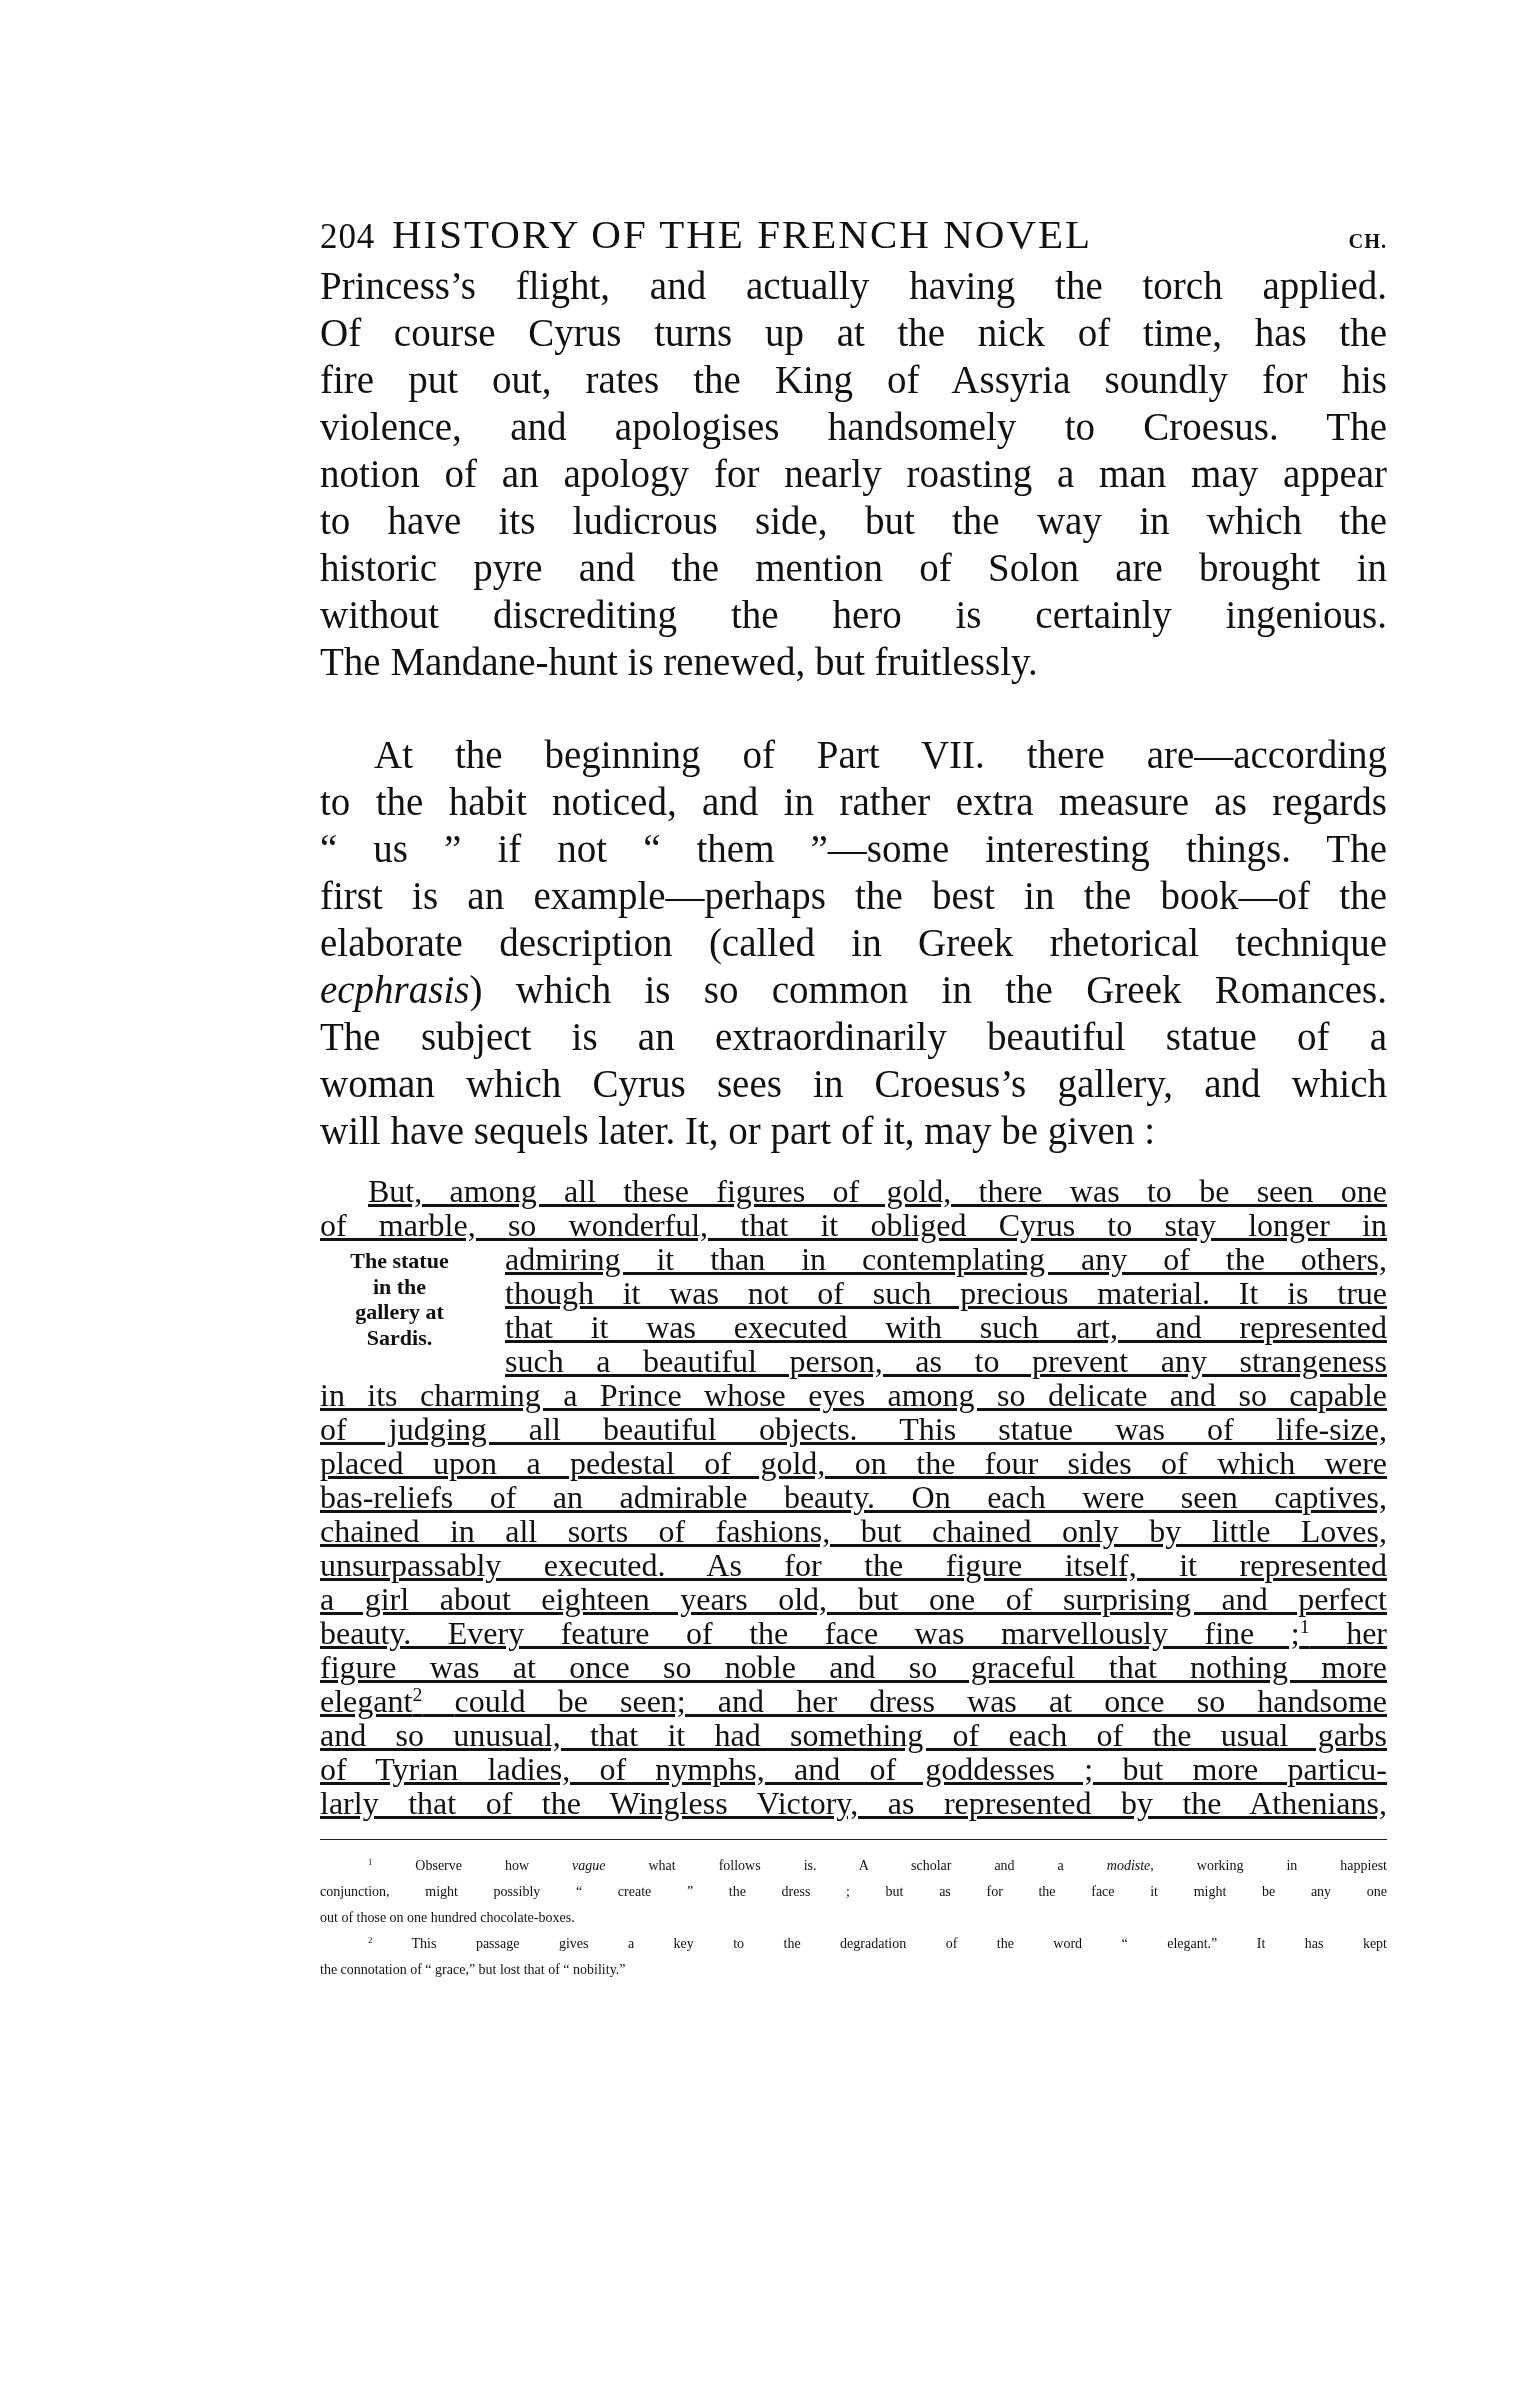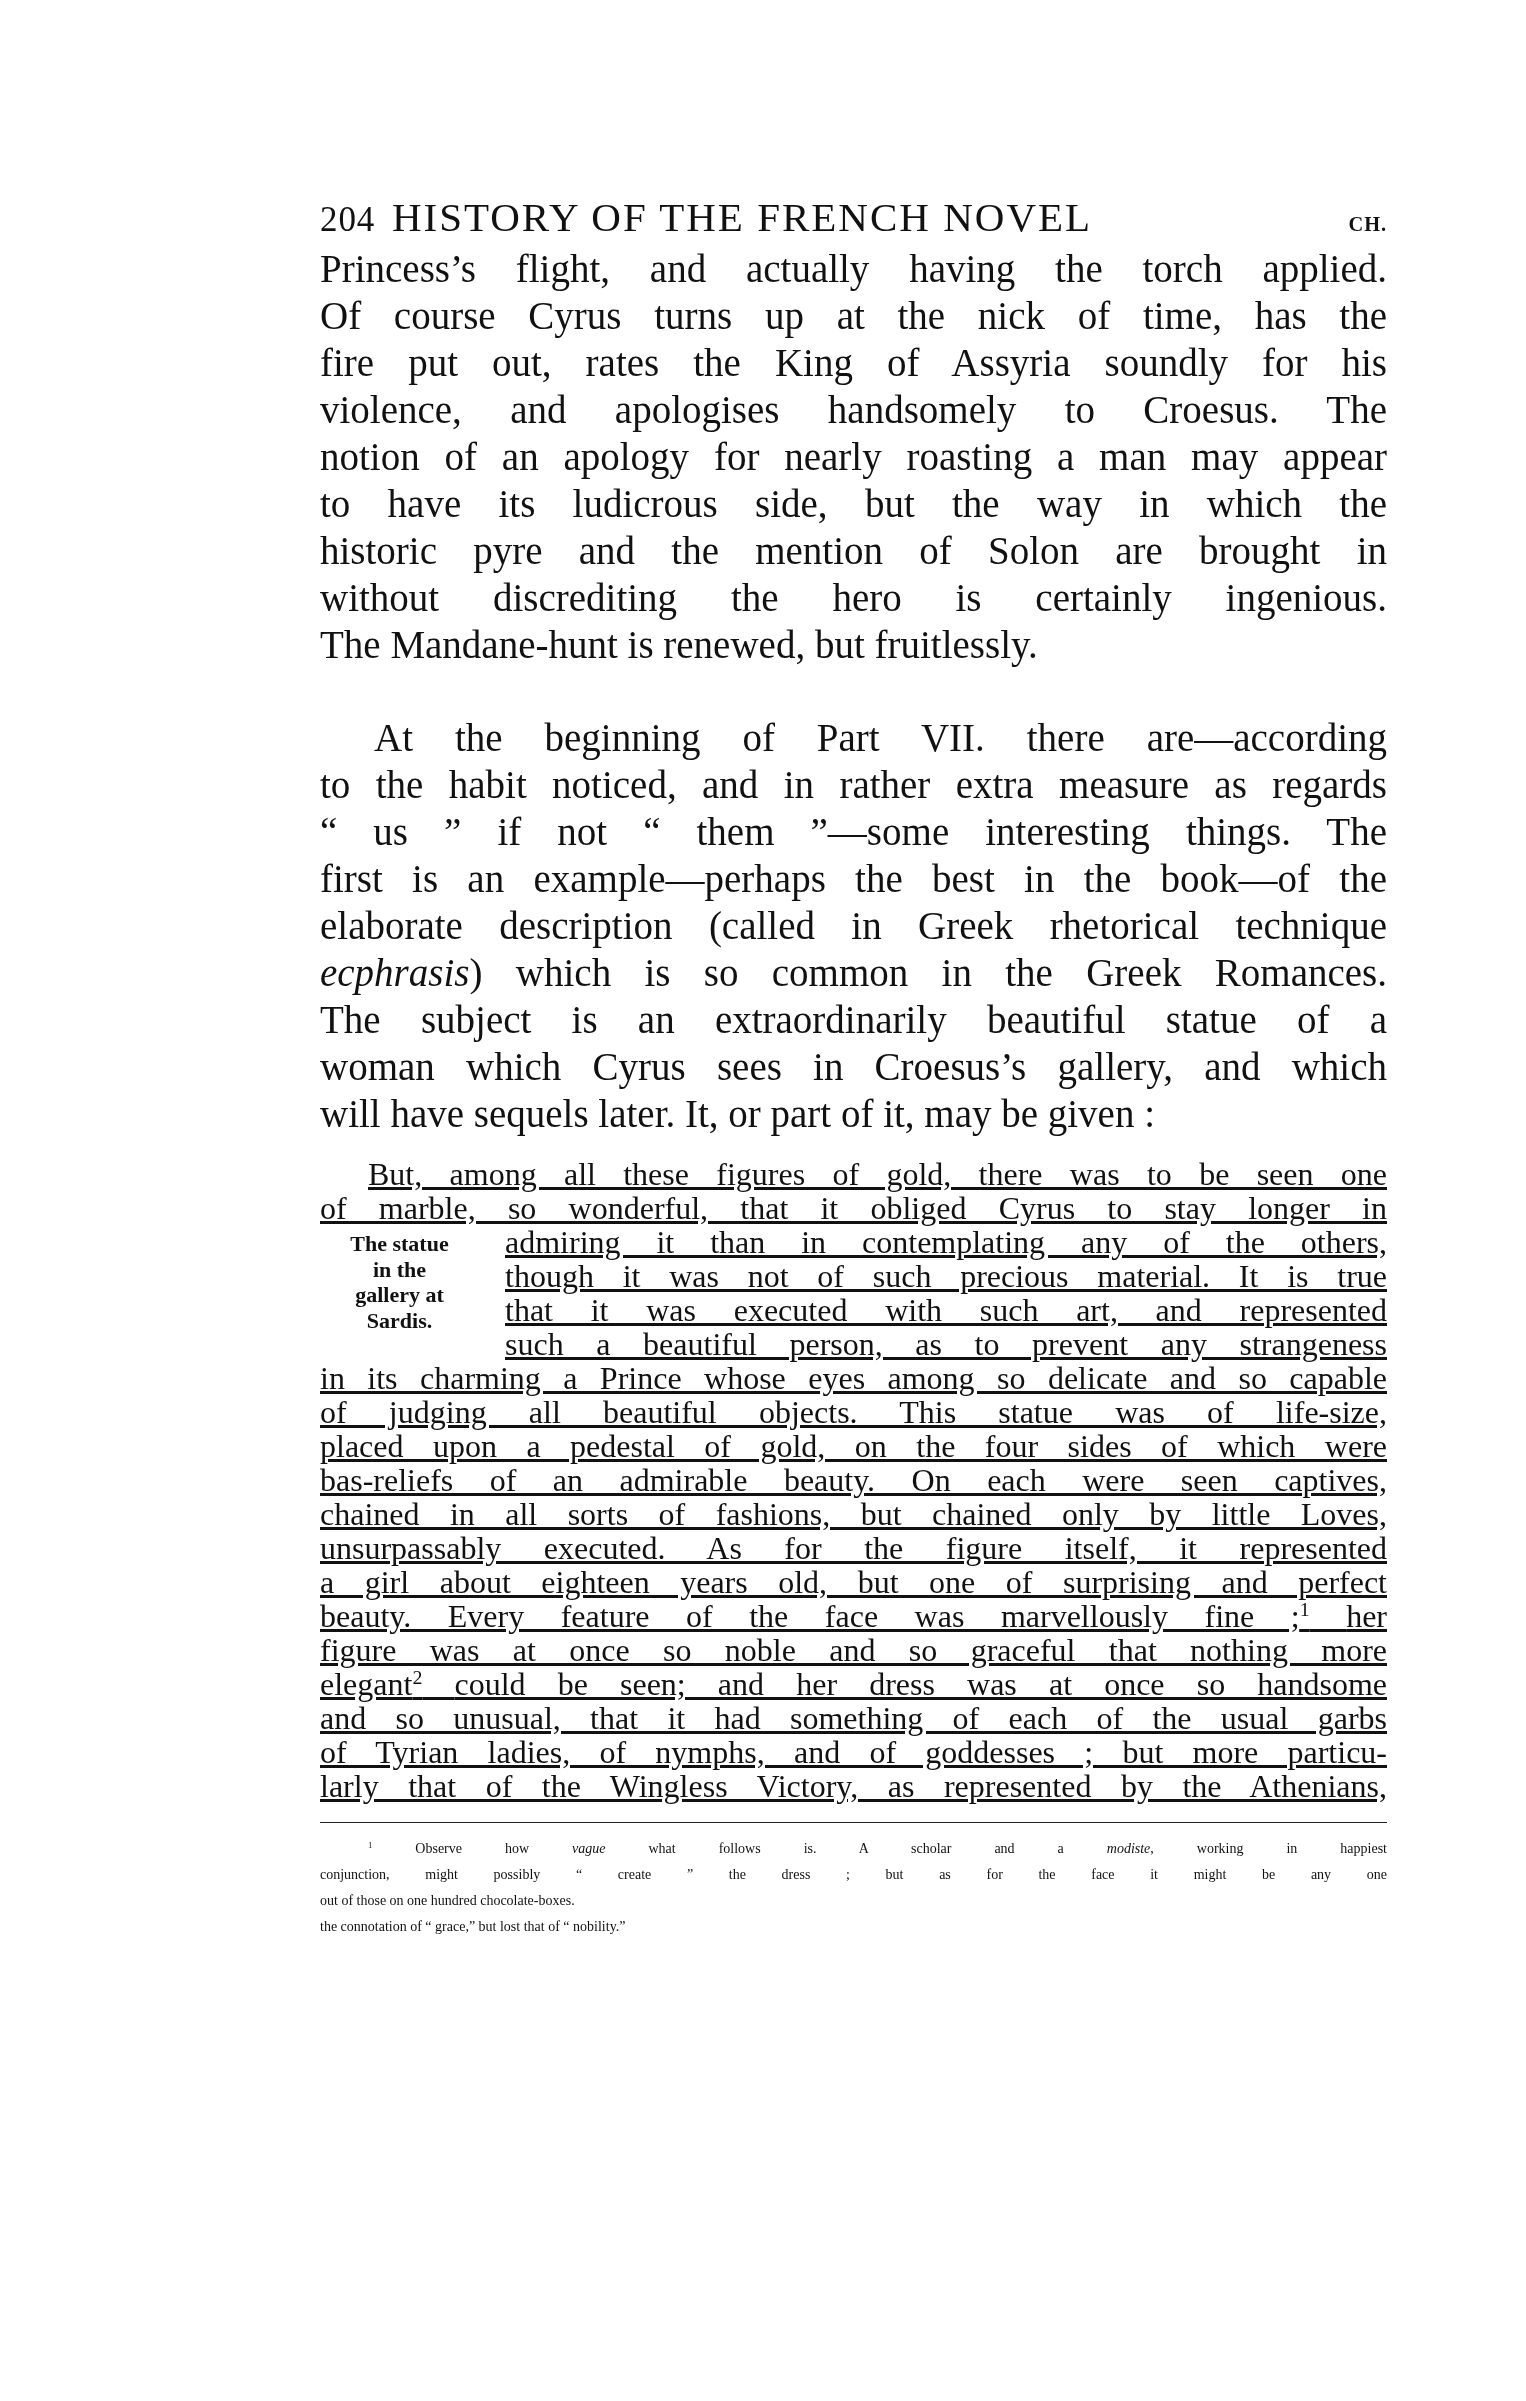--- a/index.html
+++ b/index.html
@@ -7,21 +7,21 @@
     width: 1527px;
     height: 2401px;
     position: relative;
     color: #111111;
     font-family: "Liberation Serif", "DejaVu Serif", serif;
     overflow: hidden;
   }
   .page {
     position: absolute;
     left: 320px;
-    top: 193px;
+    top: 210px;
     width: 1067px;
   }
   .running-head {
     display: flex;
     align-items: baseline;
     height: 52px;
     white-space: nowrap;
   }
   .folio {
     font-size: 35px;
@@ -164,17 +164,18 @@
     <span class="line">of Tyrian ladies, of nymphs, and of goddesses ;  but more particu-</span>
     <span class="line">larly that of the Wingless Victory, as represented by the Athenians,</span>
   </div>
 
   <hr class="rule">
 
   <div class="footnotes">
     <span class="line indent"><sup>1</sup> <span>Observe how </span><em>vague</em><span> what follows is.   A scholar and a </span><em>modiste</em><span>, working in happiest</span></span>
     <span class="line">conjunction, might possibly “ create ” the dress ;  but as for the face it might be any one</span>
     <span class="line last">out of those on one hundred chocolate-boxes.</span>
+    <span class="line indent"><sup>2</sup> <span>This passage gives a key to the degradation of the word “ elegant.”   It has kept</span></span>
     <span class="line last">the connotation of “ grace,” but lost that of “ nobility.”</span>
   </div>
 
 </div>
 
 
 </body></html>

